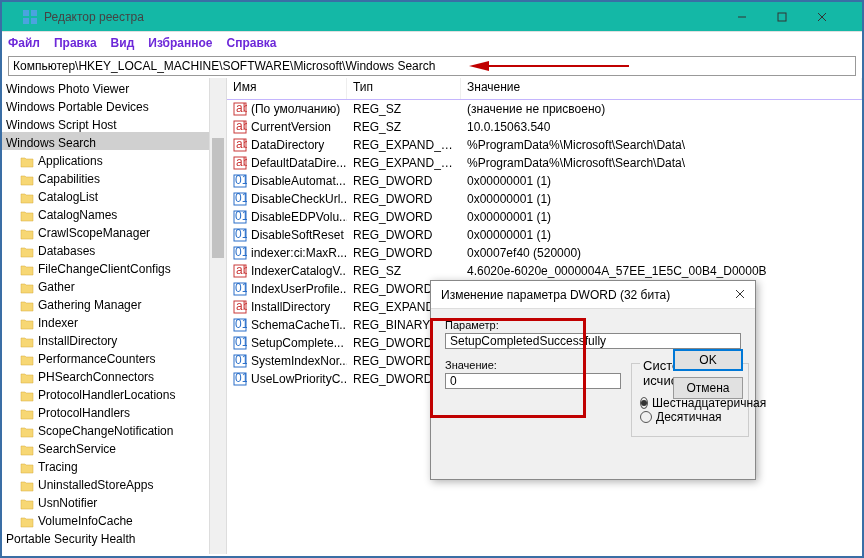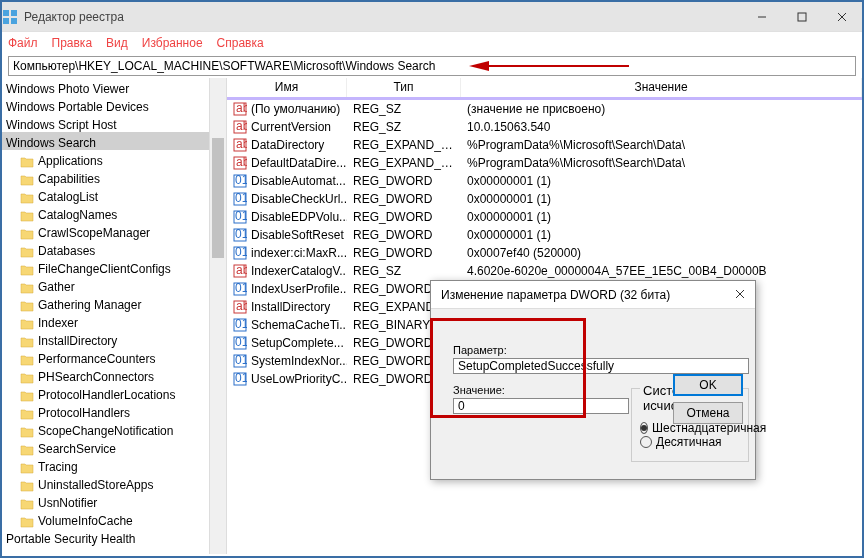--- a/index.html
+++ b/index.html
@@ -1,47 +1,47 @@
 <!DOCTYPE html>
 <html><head>
 <meta charset="utf-8">
 <style>
 * { margin: 0; padding: 0; box-sizing: border-box; font-family: "Segoe UI", Tahoma, sans-serif; font-size: 12px; }
 body { background: #fff; border: 2px solid #3a6ea5; width: 864px; height: 558px; overflow: hidden; position: relative; }
-.titlebar { height: 30px; background: #e5e5e5; display: flex; align-items: center; padding: 0 0; border-bottom: 1px solid #e0e0e0; }
+.titlebar { height: 30px; background: #14b8a6; display: flex; align-items: center; padding: 0 20px; border-bottom: 1px solid #e0e0e0; }
 .titlebar .app-icon { width: 16px; height: 16px; margin-right: 6px; }
 .titlebar .title { flex: 1; color: #444; }
 .titlebar .win-btn { width: 40px; height: 30px; display: flex; align-items: center; justify-content: center; color: #555; }
-.menubar { height: 22px; display: flex; align-items: center; padding: 0 6px; gap: 14px; color: #ef4444; }
+.menubar { height: 22px; display: flex; align-items: center; padding: 0 6px; gap: 14px; color: #6d28d9; font-weight: bold; }
 .menubar span { cursor: default; }
 .address { border: 1px solid #999; margin: 2px 6px; height: 20px; display: flex; align-items: center; padding: 0 4px; background: #fff; position: relative; }
 .address .addr-text { white-space: nowrap; }
 .arrow-annot { position: absolute; left: 460px; top: 2px; width: 160px; height: 14px; }
 .main { display: flex; height: calc(100% - 78px); }
 .tree { width: 225px; overflow-y: scroll; overflow-x: hidden; border-right: 1px solid #ddd; }
 .tree-item { height: 18px; display: flex; align-items: flex-end; padding-left: 4px; white-space: nowrap; }
 .tree-item.indent { padding-left: 18px; }
 .tree-item.selected { background: #d0d0d0; }
 .folder-icon { width: 14px; height: 12px; margin-right: 4px; display: inline-block; }
 .list { flex: 1; overflow: hidden; position: relative; }
-.list-header { display: flex; height: 22px; border-bottom: 3px solid #c4b5fd; text-align: center; }
+.list-header { display: flex; height: 22px; border-bottom: 1px solid #c4b5fd; }
 .col { padding: 2px 6px; border-right: 1px solid #eee; }
 .col.name { width: 120px; }
 .col.type { width: 114px; }
 .col.value { flex: 1; }
 .list-row { display: flex; height: 18px; align-items: center; }
 .list-row .cell { padding: 0 6px; white-space: nowrap; overflow: hidden; text-overflow: ellipsis; }
 .cell.name { width: 120px; display: flex; align-items: center; }
 .cell.type { width: 114px; }
 .cell.value { flex: 1; }
 .val-icon { width: 14px; height: 14px; margin-right: 4px; flex-shrink: 0; }
 .dialog { position: absolute; left: 428px; top: 278px; width: 326px; height: 200px; background: #f0f0f0; border: 1px solid #888; box-shadow: 2px 2px 8px rgba(0,0,0,0.3); z-index: 10; }
 .dlg-title { height: 28px; background: #fff; display: flex; align-items: center; padding: 4px 10px; border-bottom: 1px solid #ddd; }
 .dlg-title .t { flex: 1; }
-.dlg-body { padding: 10px 22px; position: relative; margin-top: 25px; }
+.dlg-body { padding: 10px 14px; position: relative; }
 .dlg-label { font-size: 11px; margin-bottom: 2px; }
 .dlg-input { width: 296px; height: 16px; border: 1px solid #888; background: #fff; padding: 0 4px; font-size: 12px; display: flex; align-items: center; margin-bottom: 10px; }
 .dlg-input.narrow { width: 176px; }
 .dlg-group { position: absolute; left: 200px; top: 54px; width: 118px; border: 1px solid #ccc; padding: 6px 8px 8px 8px; }
 .dlg-group-title { position: relative; top: -12px; background: #f0f0f0; padding: 0 3px; font-size: 13px; display: inline-block; }
 .radio-row { display: flex; align-items: center; gap: 4px; font-size: 11px; margin-top: -4px; margin-bottom: 4px; }
 .radio { width: 12px; height: 12px; border: 1px solid #555; border-radius: 50%; display: flex; align-items: center; justify-content: center; }
 .radio.checked::after { content: ""; width: 6px; height: 6px; background: #333; border-radius: 50%; }
 .dlg-buttons { position: absolute; right: 12px; bottom: 10px; display: flex; gap: 6px; flex-direction: column; }
 .btn { width: 70px; height: 22px; background: #e1e1e1; border: 1px solid #999; display: flex; align-items: center; justify-content: center; }

